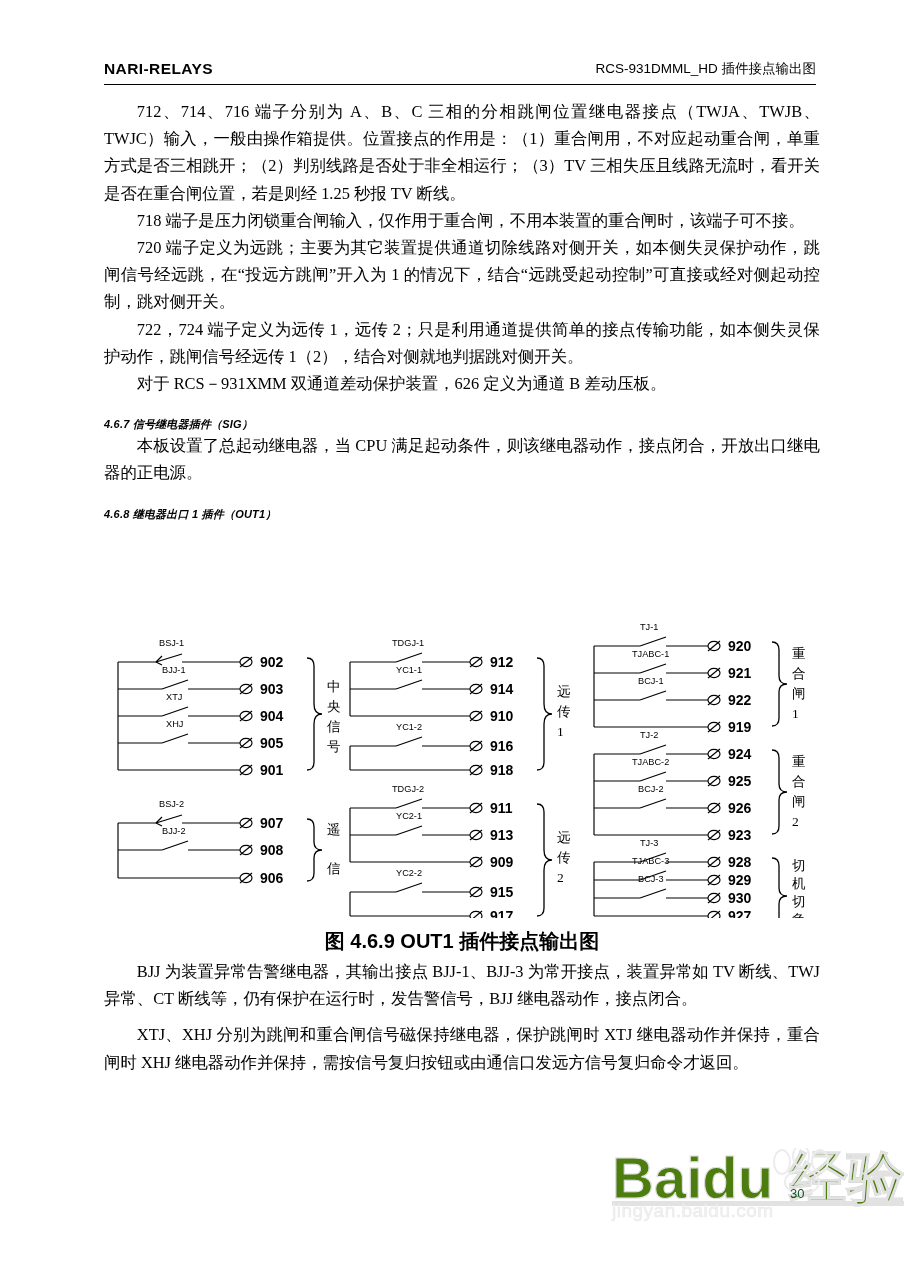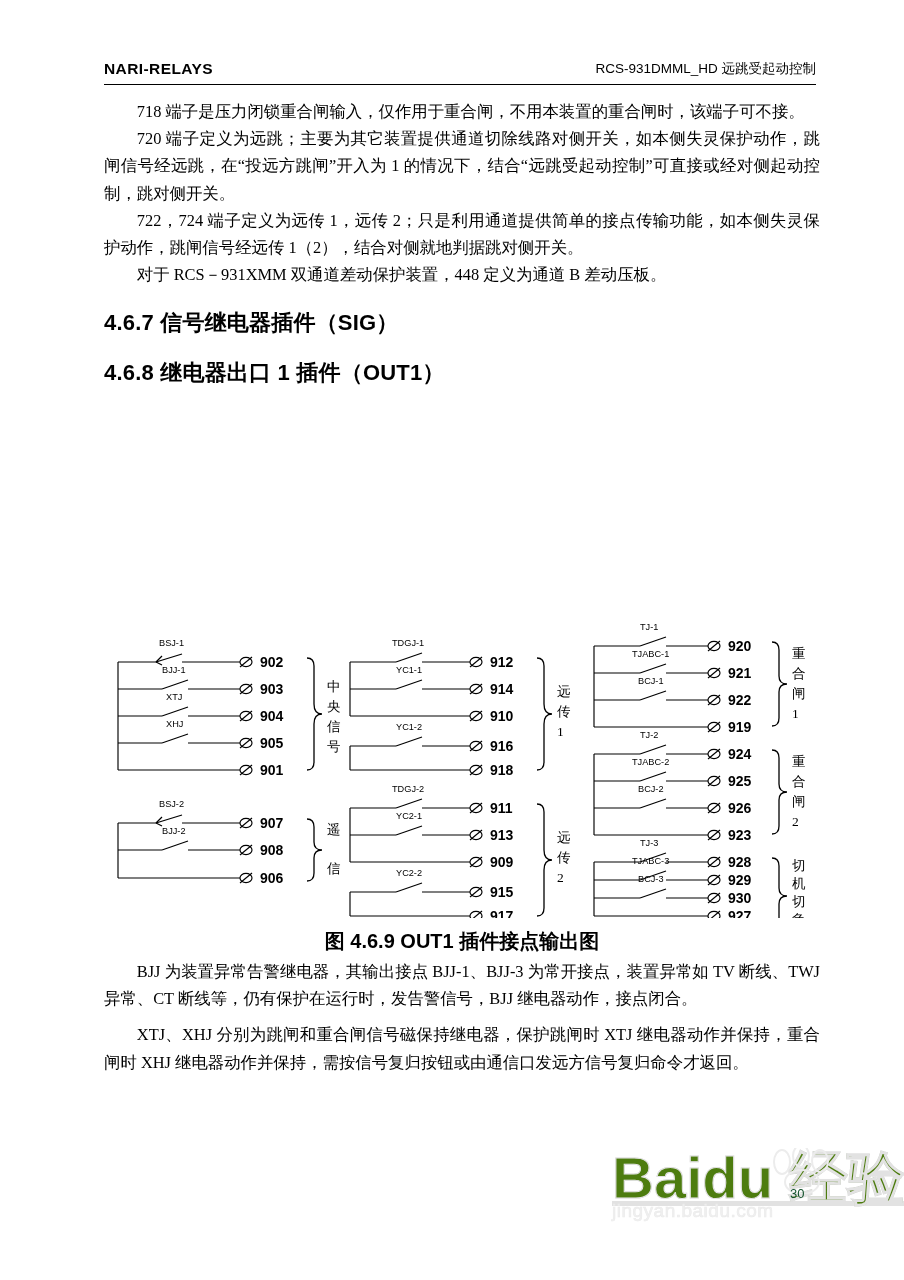--- a/index.html
+++ b/index.html
@@ -35,23 +35,24 @@
   .content { position:absolute; left:104px; top:98px; width:716px; }
   p.body {
     margin:0 0 0 0;
     font-size:16.4px; line-height:27.2px;
     text-align:justify; text-justify:inter-ideograph;
     text-indent:2em;
     font-family:"Liberation Serif","DejaVu Serif",serif;
   }
   h3.section {
     margin:20px 0 0 0;
-    font-size:22px; font-weight:bold;
+    font-size:11px; font-weight:bold;
     font-family:"Liberation Sans","DejaVu Sans",sans-serif;
     letter-spacing:.2px;
+    font-style:italic;
   }
   .gap-s { height:9px; }
 
   
   .figure { position:absolute; left:104px; top:618px; width:716px; height:300px; }
   .fig-caption {
     position:absolute; left:104px; top:928px; width:716px;
     text-align:center; font-size:20px; font-weight:bold;
     font-family:"Liberation Sans","DejaVu Sans",sans-serif;
   }
@@ -90,31 +91,33 @@
     font-size:13px; color:#14532d;
   }
 </style>
 </head>
 <body>
 
 <div class="page">
 
   <div class="header">
     <div class="left">NARI-RELAYS</div>
-    <div class="right">RCS-931DMML_HD 远跳受起动控制</div>
+    <div class="right">RCS-931DMML_HD 插件接点输出图</div>
   </div>
   <div class="header-rule"></div>
 
   <div class="content">
+    <p class="body">712、714、716 端子分别为 A、B、C 三相的分相跳闸位置继电器接点（TWJA、TWJB、TWJC）输入，一般由操作箱提供。位置接点的作用是：（1）重合闸用，不对应起动重合闸，单重方式是否三相跳开；（2）判别线路是否处于非全相运行；（3）TV 三相失压且线路无流时，看开关是否在重合闸位置，若是则经 1.25 秒报 TV 断线。</p>
     <p class="body">718 端子是压力闭锁重合闸输入，仅作用于重合闸，不用本装置的重合闸时，该端子可不接。</p>
     <p class="body">720 端子定义为远跳；主要为其它装置提供通道切除线路对侧开关，如本侧失灵保护动作，跳闸信号经远跳，在“投远方跳闸”开入为 1 的情况下，结合“远跳受起动控制”可直接或经对侧起动控制，跳对侧开关。</p>
     <p class="body">722，724 端子定义为远传 1，远传 2；只是利用通道提供简单的接点传输功能，如本侧失灵保护动作，跳闸信号经远传 1（2），结合对侧就地判据跳对侧开关。</p>
-    <p class="body">对于 RCS－931XMM 双通道差动保护装置，448 定义为通道 B 差动压板。</p>
+    <p class="body">对于 RCS－931XMM 双通道差动保护装置，626 定义为通道 B 差动压板。</p>
 
     <h3 class="section">4.6.7  信号继电器插件（SIG）</h3>
+    <p class="body">本板设置了总起动继电器，当 CPU 满足起动条件，则该继电器动作，接点闭合，开放出口继电器的正电源。</p>
 
     <h3 class="section">4.6.8  继电器出口 1 插件（OUT1）</h3>
   </div>
 
   <div class="figure">
     <svg width="716" height="300" viewBox="0 0 716 300">
 
       <g>
 
         <path class="wire" d="M14,44 L14,152"></path>

